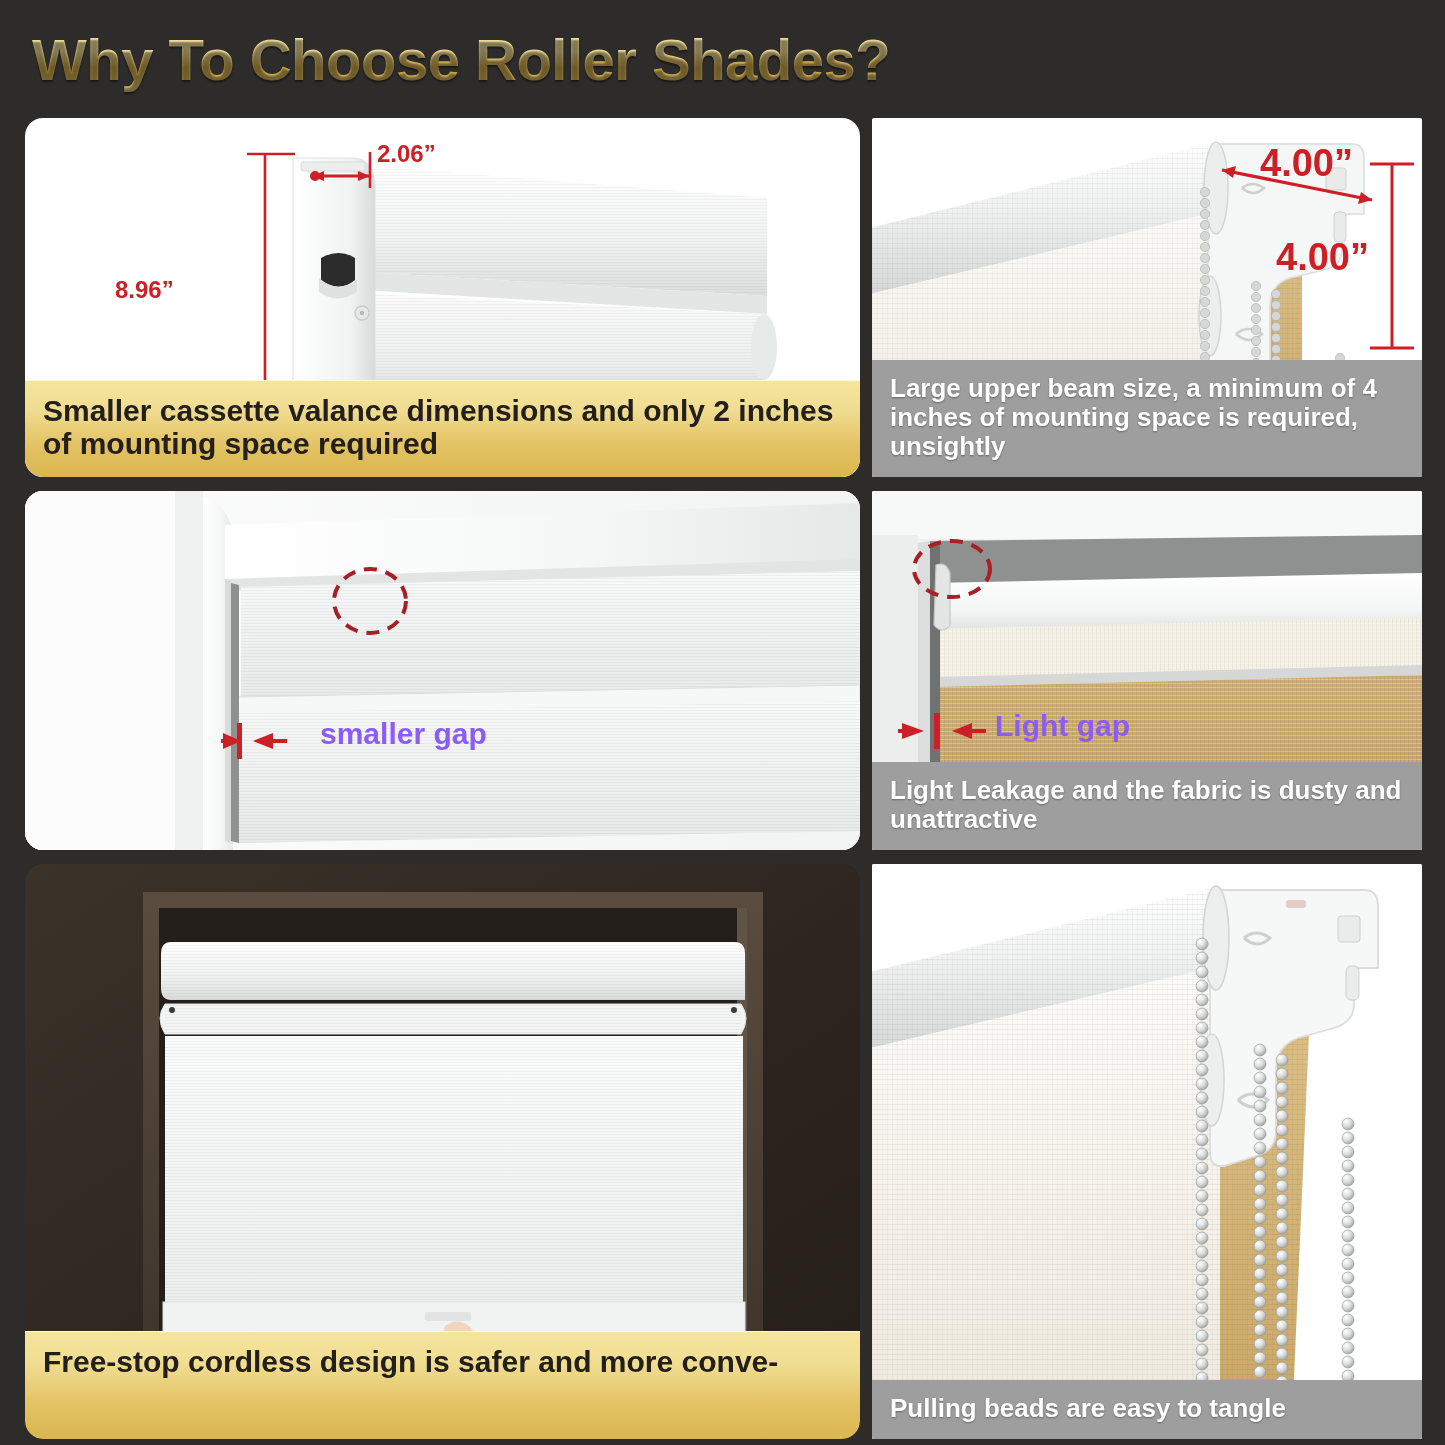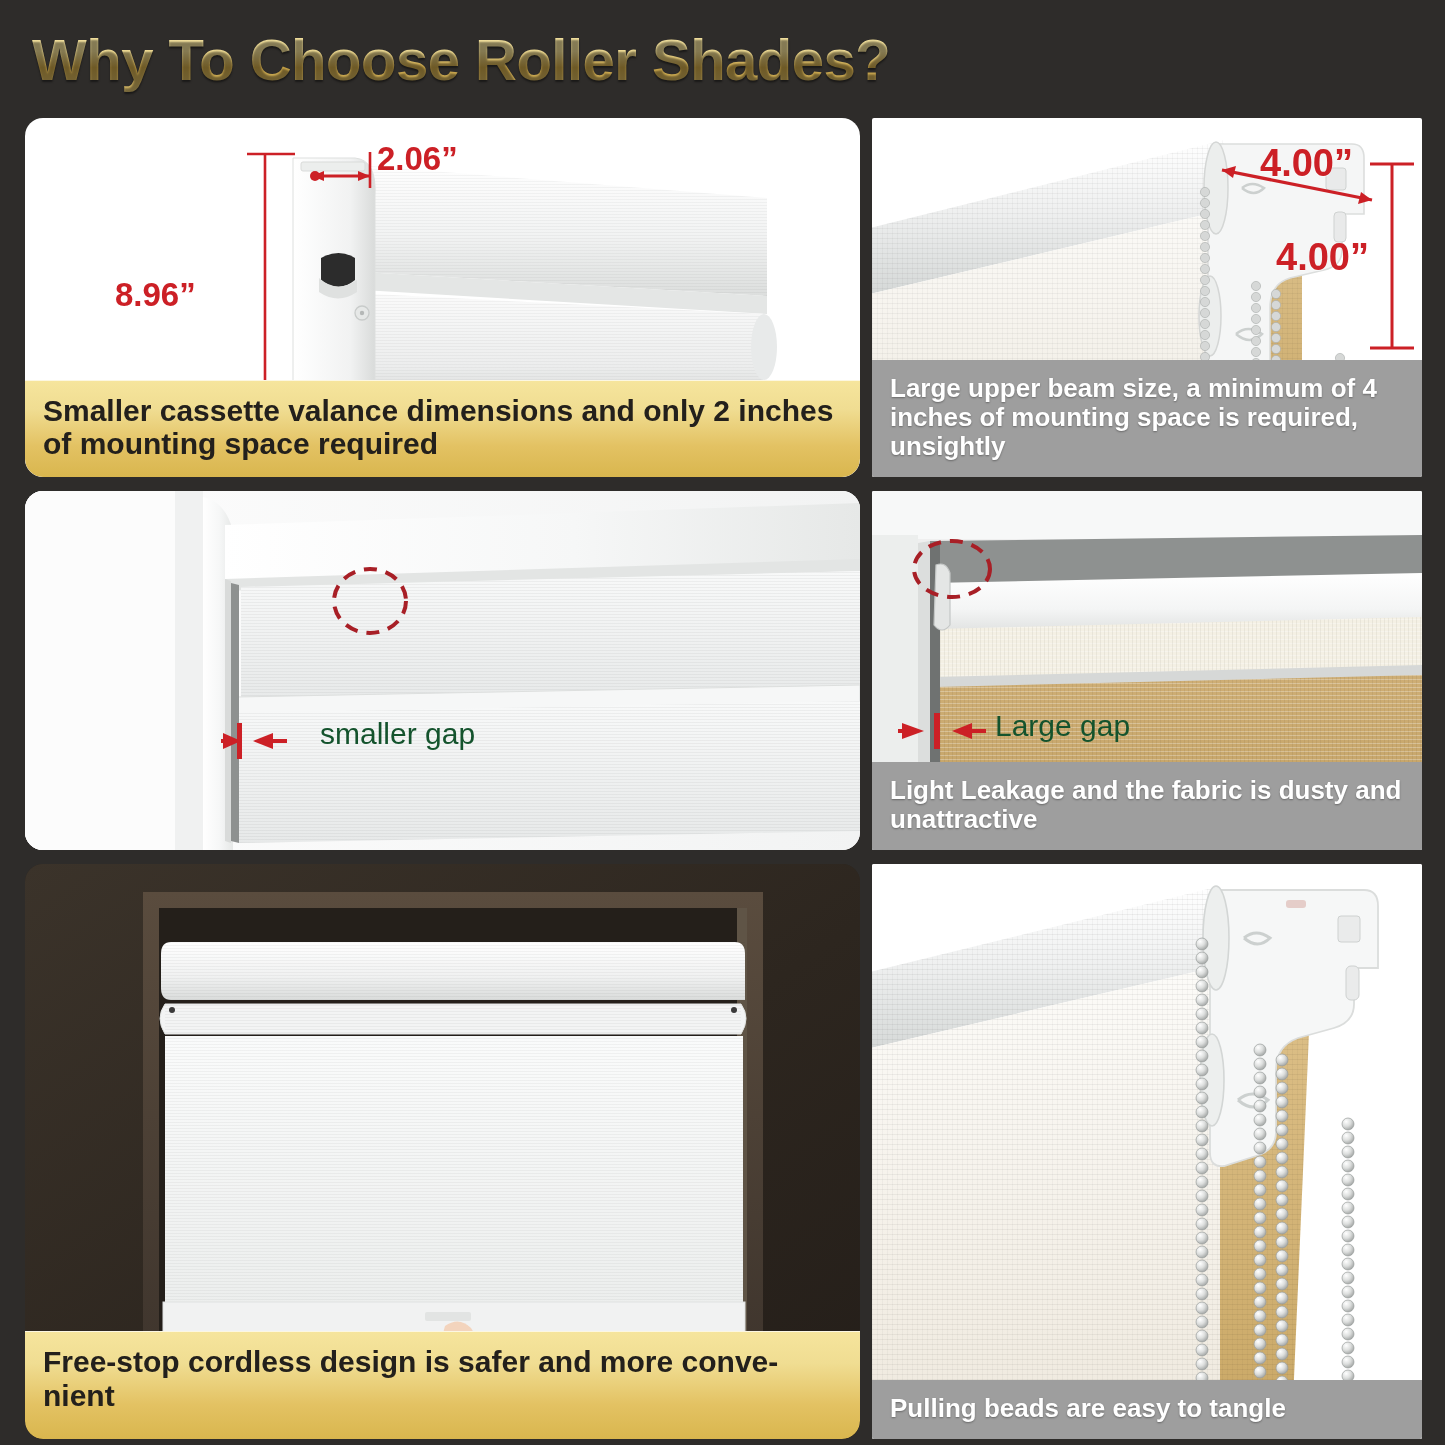--- a/index.html
+++ b/index.html
@@ -51,25 +51,25 @@
   }
   .caption.grey{
     background:#9e9e9e; color:#ffffff; font-size:26px;
     text-shadow:0 1px 2px rgba(0,0,0,.35);
   }
   .caption.r3gold{ min-height:108px; }
 
   
   .dim{
     position:absolute; color:#cc2026; font-weight:bold;
-    font-size:33px; white-space:nowrap;
+    font-size:24px; white-space:nowrap;
     text-shadow:0 1px 1px rgba(255,255,255,.6);
   }
   .gaptxt{
-    position:absolute; color:#14532d; font-weight:normal;
+    position:absolute; color:#8b5cf6; font-weight:bold;
     font-size:30px; white-space:nowrap;
   }
   svg.overlay{ position:absolute; inset:0; width:100%; height:100%; pointer-events:none; }
 </style>
 </head>
 <body>
 
 <div class="page-title">Why To Choose Roller Shades?</div>
 
 <div class="grid">
@@ -379,21 +379,21 @@
         <path d="M64 74 q10 -4 14 8 l0 52 q-8 10 -16 0 Z" fill="#e4e6e5" stroke="#c4c7c6" stroke-width="1.2"></path>
 
         <ellipse cx="80" cy="78" rx="38" ry="28" fill="none" stroke="#a81f26" stroke-width="4" stroke-dasharray="13 9"></ellipse>
 
         <line x1="26" y1="240" x2="42" y2="240" stroke="#cc2026" stroke-width="4"></line>
         <polygon points="52,240 30,232 30,248" fill="#cc2026"></polygon>
         <rect x="62" y="222" width="6" height="36" fill="#cc2026"></rect>
         <polygon points="80,240 100,232 100,248" fill="#cc2026"></polygon>
         <line x1="100" y1="240" x2="114" y2="240" stroke="#cc2026" stroke-width="4"></line>
       </svg>
-      <div class="gaptxt" style="left:123px; top:218px;">Large gap</div>
+      <div class="gaptxt" style="left:123px; top:218px;">Light gap</div>
     </div>
     <div class="caption grey">Light Leakage and the fabric is dusty and unattractive</div>
   </div>
 
   <div class="panel left r3">
     <div class="stage" style="background:#2a241e;">
       <svg class="overlay" viewBox="0 0 835 575" preserveAspectRatio="none">
         <defs>
           <linearGradient id="roomG" x1="0" y1="0" x2="1" y2="1">
             <stop offset="0%" stop-color="#3b332a"></stop>
@@ -464,21 +464,20 @@
         <g>
           <path d="M418 468 q-8 34 -14 66 q-5 28 4 41 l28 0 q-10 -24 -2 -48 q8 -24 20 -40 Z" fill="#f0cdb4"></path>
           <path d="M420 462 q14 -10 26 2 q8 10 2 22 q-10 14 -24 8 q-12 -6 -4 -32 Z" fill="#f3d4bd"></path>
           <path d="M432 470 q14 -4 20 8 q4 12 -8 18 q-14 6 -20 -6 q-4 -12 8 -20 Z" fill="#f6dcc7"></path>
           <path d="M408 524 q-4 26 2 51 l20 0 q-6 -26 -2 -50 Z" fill="#edc8ae"></path>
         </g>
       </svg>
     </div>
     <div class="caption gold r3gold">
       <div>Free-stop cordless design is safer and more conve-</div>
-      <div>nient</div>
     </div>
   </div>
 
   <div class="panel right r3">
     <div class="stage">
       <svg class="overlay" viewBox="0 0 550 575" preserveAspectRatio="none">
         <defs>
           <linearGradient id="tubeG2" x1="0" y1="0" x2="0" y2="1">
             <stop offset="0%" stop-color="#ffffff"></stop>
               <stop offset="45%" stop-color="#f0f1f1"></stop>

